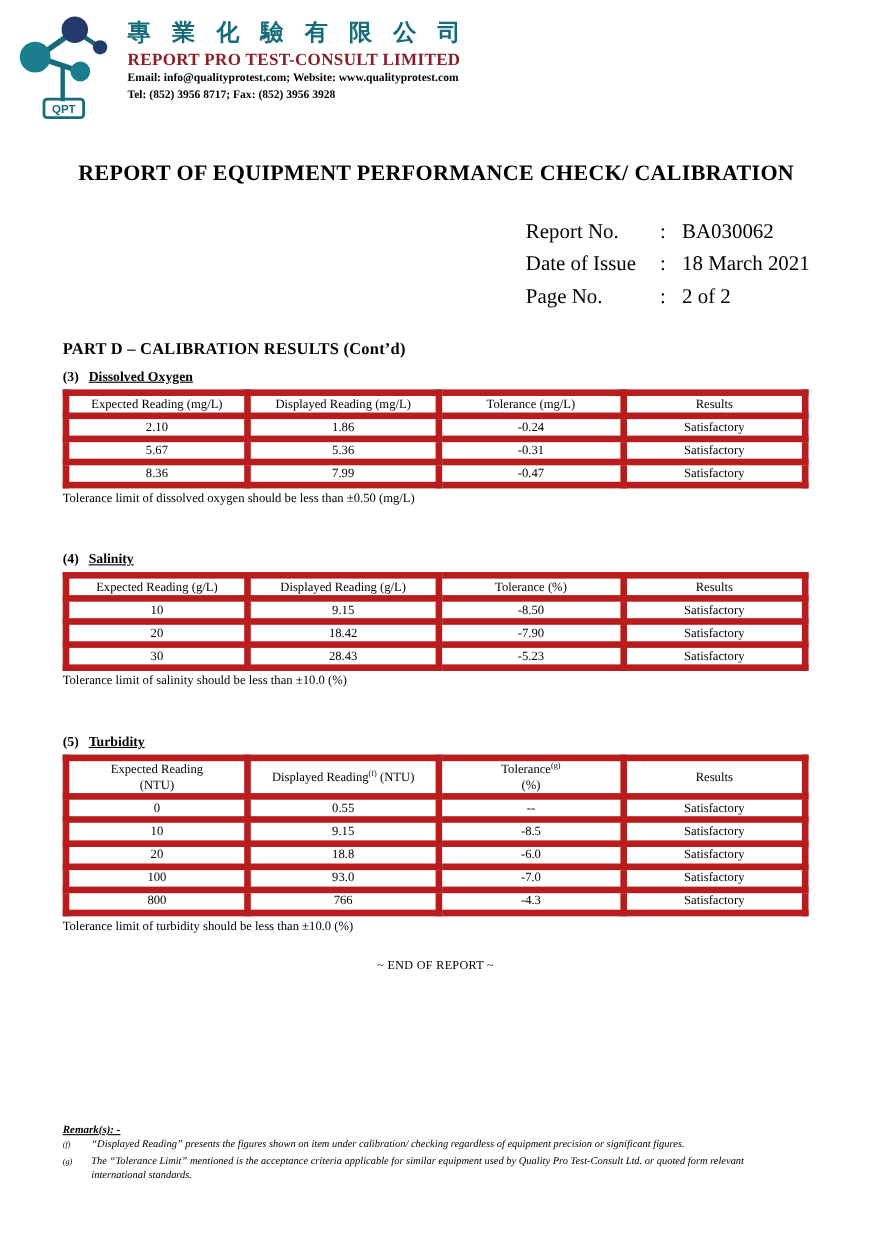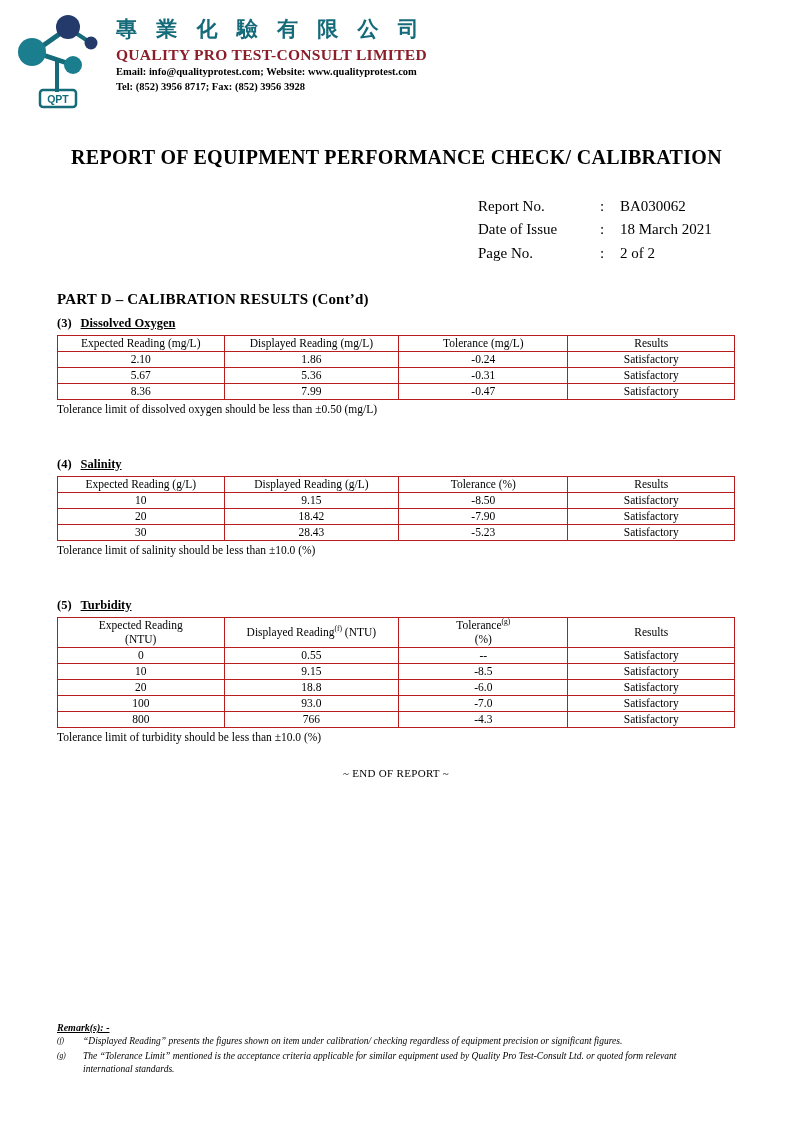--- a/index.html
+++ b/index.html
@@ -11,34 +11,34 @@
   
   .header { display:flex; gap:14px; padding:12px 0 0 10px; }
   .logo { flex:0 0 auto; }
   .header-text { padding-top:3px; }
   .chinese-name { font-size:21px; font-weight:700; letter-spacing:7px; color:#156b7a; }
   .company-name { font-size:15.5px; font-weight:700; color:#8b1e28; letter-spacing:0.3px; margin-top:3px; }
   .addr-line { font-size:10.5px; font-weight:700; line-height:1.3; margin-top:1px; }
   
   .report-title { text-align:center; font-weight:700; font-size:20px; letter-spacing:0.3px; margin-top:30px; }
   
-  .report-info { margin:26px 0 0 478px; font-size:15px; }
+  .report-info { margin:26px 0 0 478px; font-size:19px; }
   .ri-row { display:flex; line-height:1.55; }
   .ri-label { width:122px; }
   .ri-colon { width:20px; }
   
   .part-heading { margin:26px 57px 0 57px; font-size:15px; font-weight:700; letter-spacing:0.2px; }
   
   .sections { margin:8px 58px 0 57px; }
   .calib-section + .calib-section { margin-top:42px; }
   .sec-heading { font-size:12.5px; font-weight:700;text-decoration:underline; }
   .sec-num { display:inline-block; margin-right:9px; }
   table.calib-table { width:100%; border-collapse:collapse; margin-top:4px; }
   table.calib-table th, table.calib-table td {
-    border:1px solid #b91c1c; font-size:11.5px; font-weight:400;
+    border:6px solid #b91c1c; font-size:11.5px; font-weight:400;
     text-align:center; vertical-align:middle; padding:0.5px 3px; line-height:1.22;
   }
   table.calib-table th:nth-child(1), table.calib-table td:nth-child(1) { width:24.6%; }
   table.calib-table th:nth-child(2), table.calib-table td:nth-child(2) { width:25.8%; }
   table.calib-table th:nth-child(3), table.calib-table td:nth-child(3) { width:25.0%; }
   table.calib-table th:nth-child(4), table.calib-table td:nth-child(4) { width:24.6%; }
   table.calib-table sup { font-size:7.5px; vertical-align:super; line-height:0; }
   .table-note { font-size:11.5px; margin-top:3px; }
   
   .end-of-report { text-align:center; font-size:11px; margin-top:24px; letter-spacing:0.3px; }
@@ -64,21 +64,21 @@
         <circle cx="58" cy="15" r="12" fill="#233a6b"></circle>
         <circle cx="81" cy="31" r="6.5" fill="#233a6b"></circle>
         <circle cx="22" cy="40" r="14" fill="#1b7e8e"></circle>
         <circle cx="63" cy="53" r="9" fill="#1b7e8e"></circle>
         <rect x="30" y="78" width="36" height="17" rx="3" fill="none" stroke="#156b7a" stroke-width="2.5"></rect>
         <text x="48" y="91" text-anchor="middle" font-family="Liberation Sans, sans-serif" font-size="10.5" font-weight="bold" fill="#156b7a">QPT</text>
       </svg>
     </div>
     <div class="header-text">
       <div class="chinese-name">專 業 化 驗 有 限 公 司</div>
-      <div class="company-name">QUALITY PRO TEST-CONSULT LIMITED</div>
+      <div class="company-name">REPORT PRO TEST-CONSULT LIMITED</div>
       <div class="addr-line">Email: info@qualityprotest.com; Website: www.qualityprotest.com</div>
       <div class="addr-line">Tel: (852) 3956 8717; Fax: (852) 3956 3928</div>
     </div>
   </div>
 
   <div class="report-title">REPORT OF EQUIPMENT PERFORMANCE CHECK/ CALIBRATION</div>
 
   <div class="report-info">
     <div class="ri-row">
       <span class="ri-label">Report No.</span>

